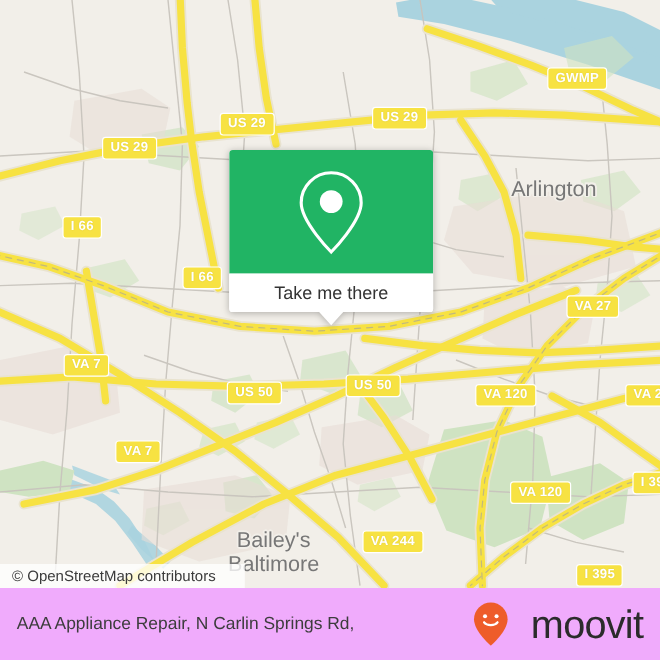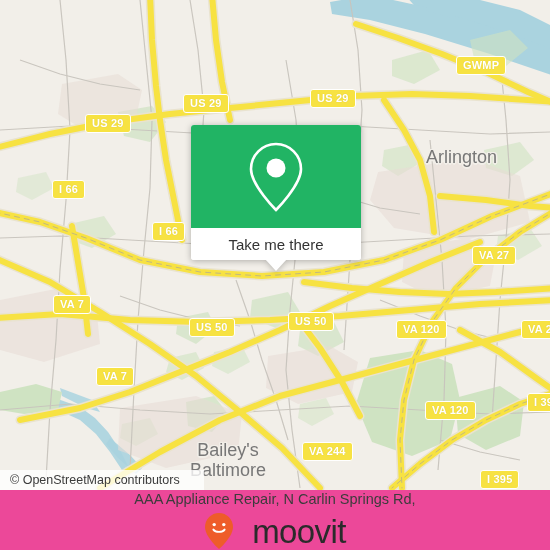--- a/index.html
+++ b/index.html
@@ -124,27 +124,26 @@
     border-top: 12px solid #ffffff;
   }
 
   
   #footer {
     position: absolute;
     left: 0;
     top: 490px;
     width: 550px;
     height: 60px;
-    background: #ec4899;
+    background: #f0abfc;
     display: flex;
     align-items: center;
     justify-content: space-between;
     padding: 0 14px 0 14px;
     box-sizing: border-box;
-    flex-direction: column;
   }
   #footer-text {
     color: #3c3c3c;
     font-family: "Liberation Sans", sans-serif;
     font-size: 14.5px;
     line-height: 19px;
     max-width: 380px;
   }
   #footer-text div { white-space: nowrap; }
   #brand {

